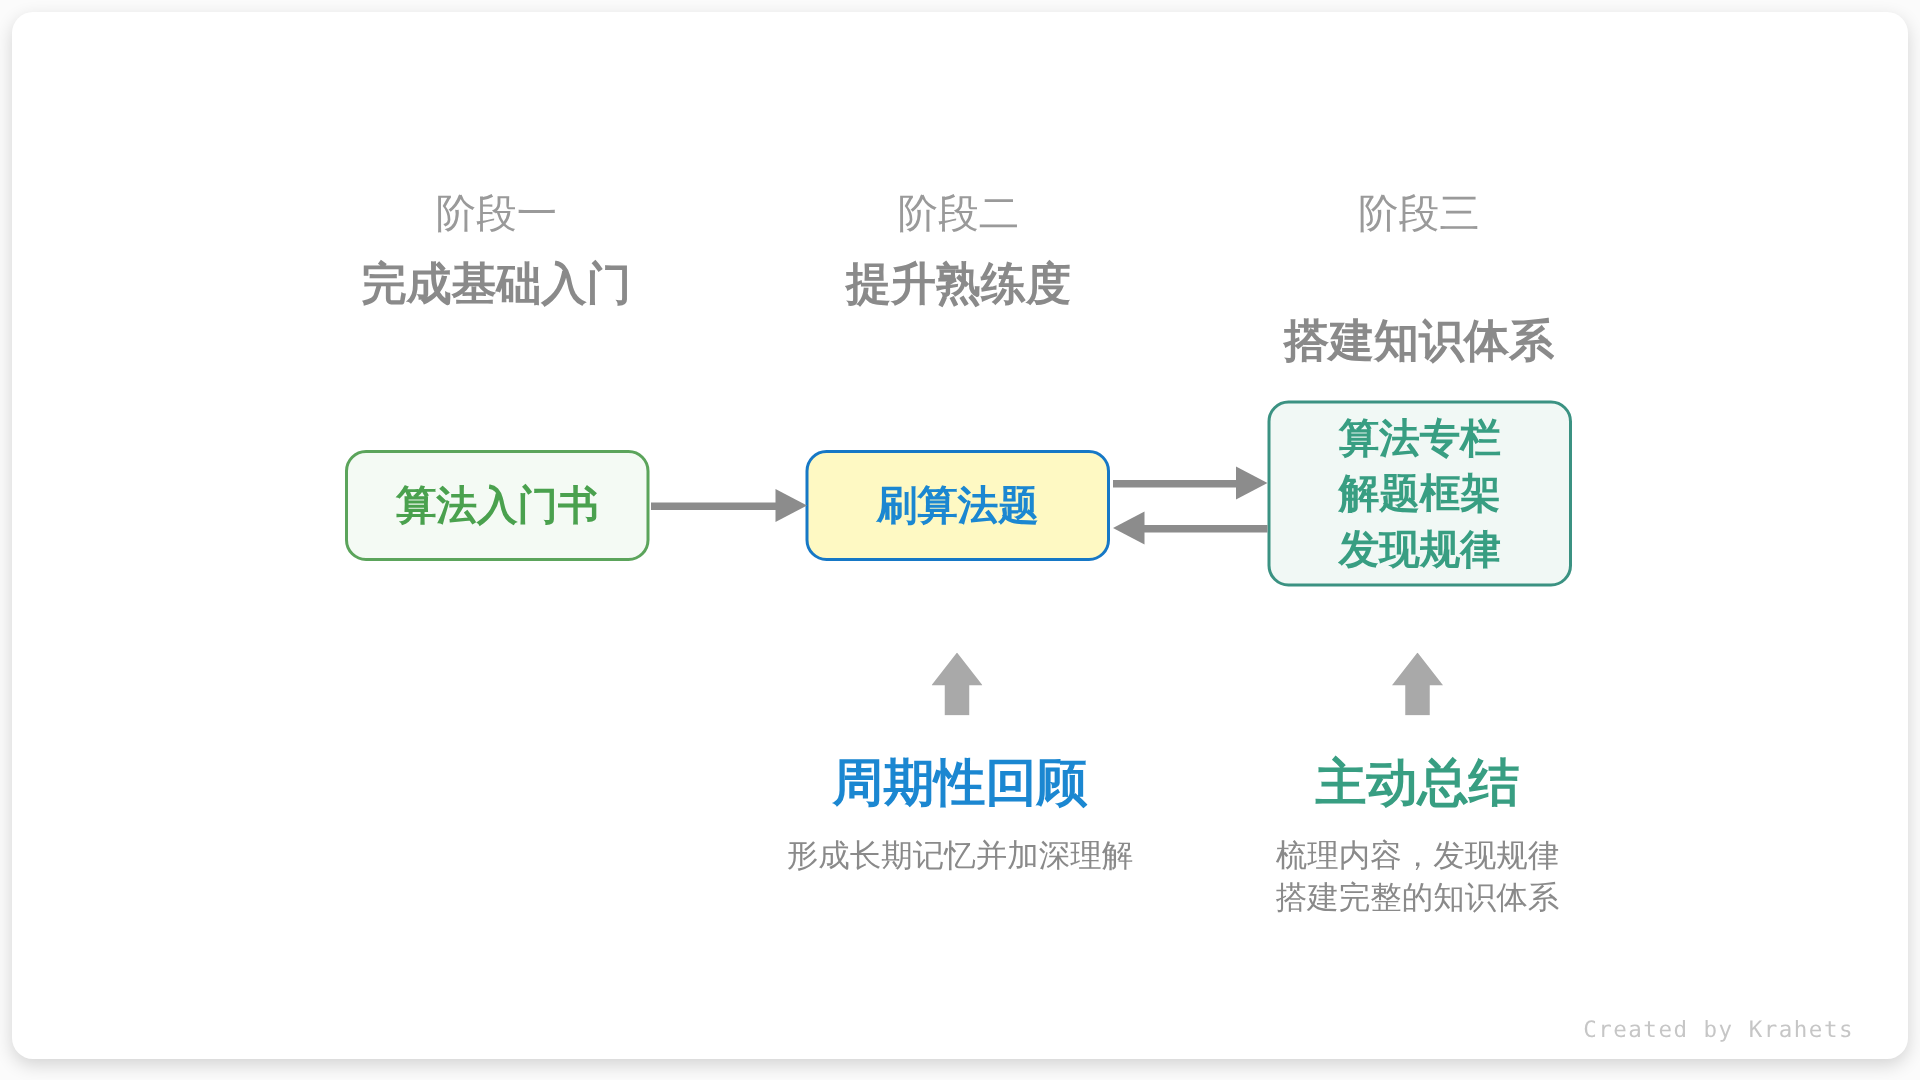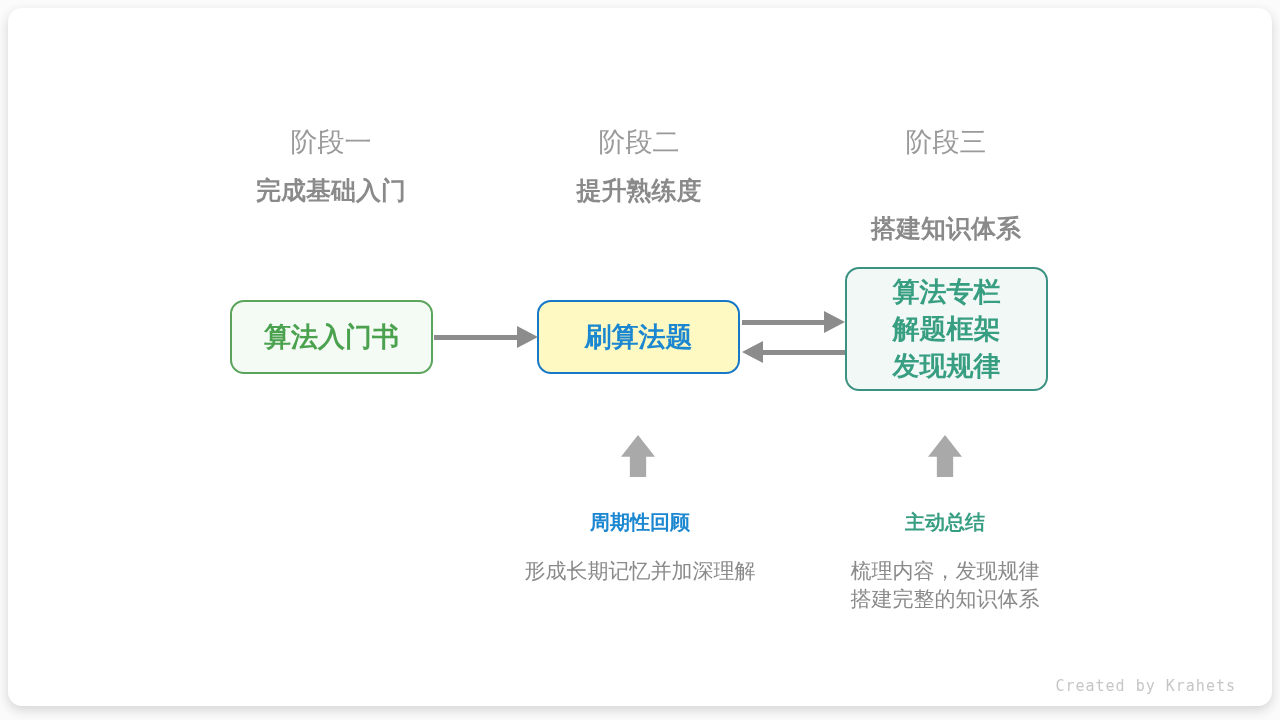--- a/index.html
+++ b/index.html
@@ -20,21 +20,21 @@
   .stage-label {
     width: 300px;
     text-align: center;
     font-size: 27px;
     line-height: 34px;
     font-weight: 400;
   }
   .stage-subtitle {
     width: 300px;
     text-align: center;
-    font-size: 25px;
+    font-size: 30px;
     line-height: 32px;
     font-weight: 700;
   }
   .node {
     border-style: solid;
     border-width: 2.5px;
     border-radius: 14px;
     display: flex;
     flex-direction: column;
     align-items: center;
@@ -61,21 +61,21 @@
     border-left-style: solid;
   }
   .h-arrow.flip { transform: scaleX(-1); }
   .block-arrow-up {
     width: 34px; height: 42px;
     clip-path: polygon(50% 0%, 100% 52%, 74% 52%, 74% 100%, 26% 100%, 26% 52%, 0% 52%);
   }
   .annot-title {
     width: 300px;
     text-align: center;
-    font-size: 20px;
+    font-size: 34px;
     line-height: 32px;
     font-weight: 700;
   }
   .annot-desc {
     width: 340px;
     text-align: center;
     font-size: 21px;
     line-height: 28px;
   }
   .credit {

